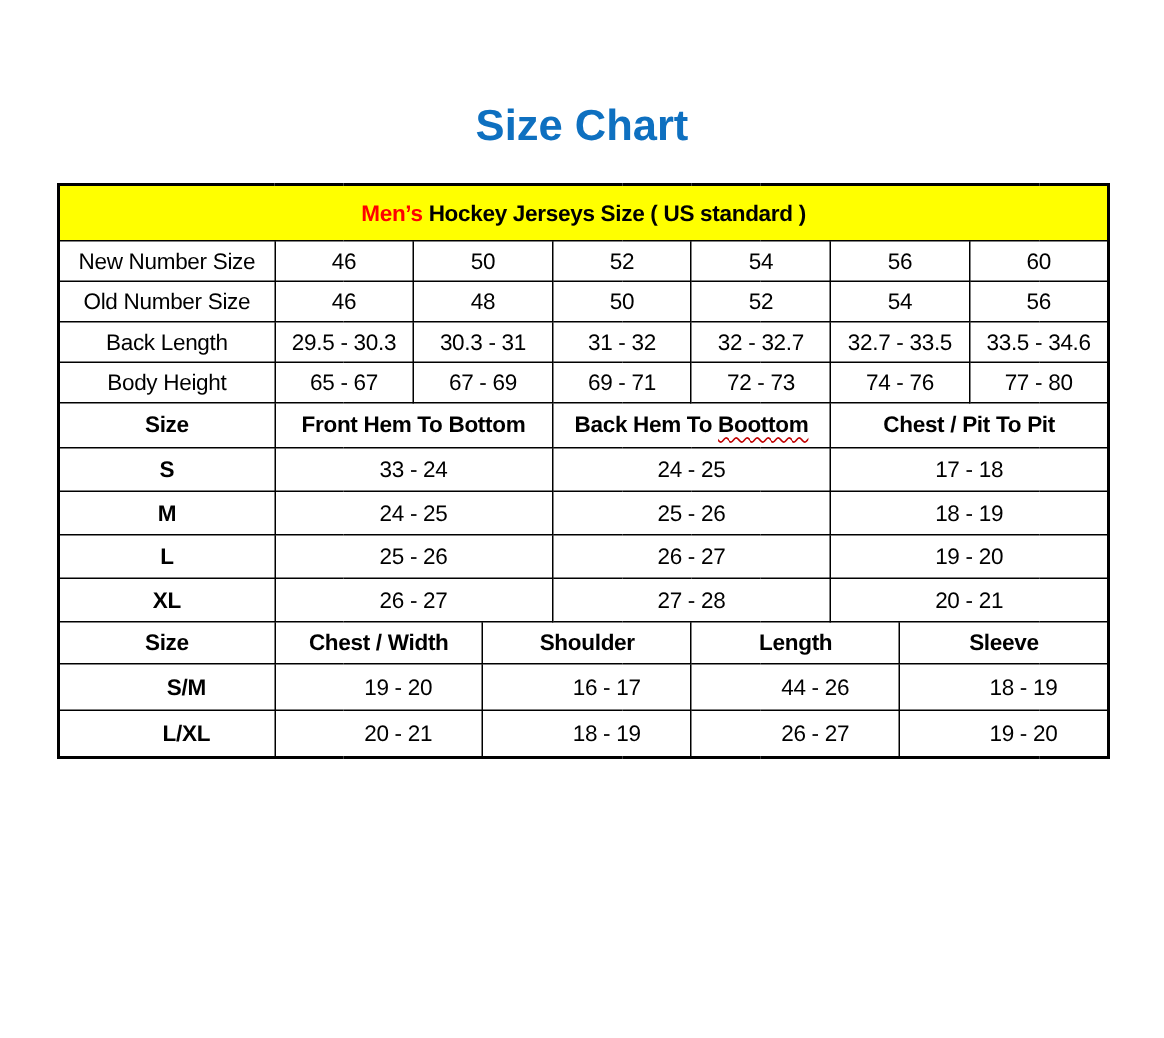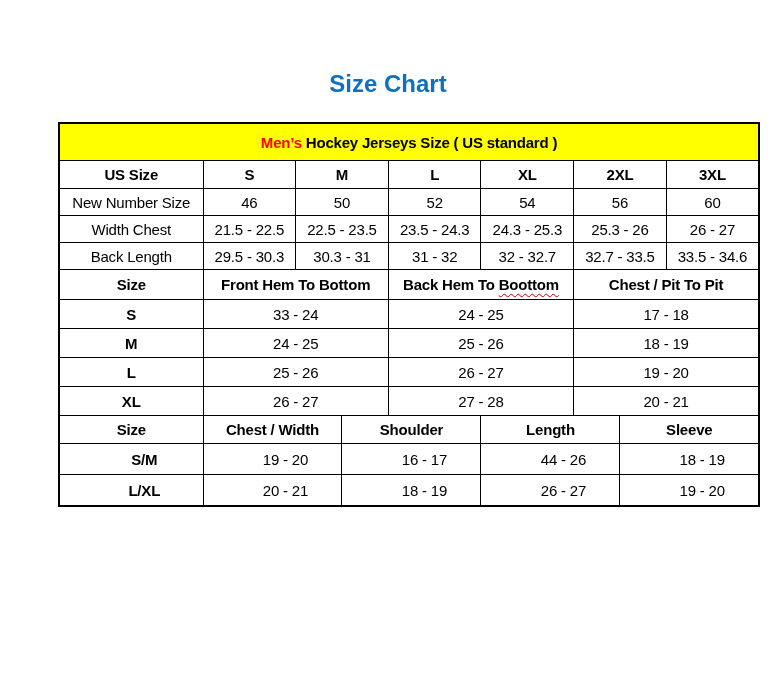--- a/index.html
+++ b/index.html
@@ -10,29 +10,29 @@
   body {
     width: 776px;
     height: 692px;
     font-family: "Liberation Sans", sans-serif;
     color: #000000;
     overflow: hidden;
   }
   .page-title {
     padding-top: 66px;
     text-align: center;
-    font-size: 24px;
+    font-size: 29px;
     line-height: 36px;
     font-weight: bold;
     color: #0e70c0;
     letter-spacing: 0px;
   }
   .chart-wrap {
     width: 700px;
-    margin: 20px 0 0 58px;
+    margin: 20px 0 0 38px;
   }
   table.size-chart {
     border-collapse: collapse;
     table-layout: fixed;
     width: 700px;
     border: 2px solid #000000;
   }
   table.size-chart td {
     border: 1.5px solid #000000;
     text-align: center;
@@ -76,55 +76,55 @@
 <div class="chart-wrap">
   <table class="size-chart">
     <colgroup>
       <col style="width:144px">
       <col span="12" style="width:46.33px">
     </colgroup>
     <tbody>
         <tr class="band-mens">
           <td colspan="13" class="band"><span class="hl">Men’s</span> <span>Hockey Jerseys Size ( US standard )</span></td>
         </tr>
-        <tr class="hdr-mens">
-          <td class="colhead">US Size</td>
-          <td colspan="2" class="colhead">S</td>
-          <td colspan="2" class="colhead">M</td>
-          <td colspan="2" class="colhead">L</td>
-          <td colspan="2" class="colhead">XL</td>
-          <td colspan="2" class="colhead">2XL</td>
-          <td colspan="2" class="colhead">3XL</td>
-        </tr>
         <tr class="row-mens">
           <td class="rowlabel">New Number Size</td>
           <td colspan="2">46</td>
           <td colspan="2">50</td>
           <td colspan="2">52</td>
           <td colspan="2">54</td>
           <td colspan="2">56</td>
           <td colspan="2">60</td>
         </tr>
         <tr class="row-mens">
-          <td class="rowlabel">Width Chest</td>
-          <td colspan="2">21.5 - 22.5</td>
-          <td colspan="2">22.5 - 23.5</td>
-          <td colspan="2">23.5 - 24.3</td>
-          <td colspan="2">24.3 - 25.3</td>
-          <td colspan="2">25.3 - 26</td>
-          <td colspan="2">26 - 27</td>
+          <td class="rowlabel">Old Number Size</td>
+          <td colspan="2">46</td>
+          <td colspan="2">48</td>
+          <td colspan="2">50</td>
+          <td colspan="2">52</td>
+          <td colspan="2">54</td>
+          <td colspan="2">56</td>
         </tr>
         <tr class="row-mens">
           <td class="rowlabel">Back Length</td>
           <td colspan="2">29.5 - 30.3</td>
           <td colspan="2">30.3 - 31</td>
           <td colspan="2">31 - 32</td>
           <td colspan="2">32 - 32.7</td>
           <td colspan="2">32.7 - 33.5</td>
           <td colspan="2">33.5 - 34.6</td>
+        </tr>
+        <tr class="row-mens">
+          <td class="rowlabel">Body Height</td>
+          <td colspan="2">65 - 67</td>
+          <td colspan="2">67 - 69</td>
+          <td colspan="2">69 - 71</td>
+          <td colspan="2">72 - 73</td>
+          <td colspan="2">74 - 76</td>
+          <td colspan="2">77 - 80</td>
         </tr>
         <tr class="hdr-womens">
           <td class="colhead">Size</td>
           <td colspan="4" class="colhead">Front Hem To Bottom</td>
           <td colspan="4" class="colhead"><span>Back Hem To </span><span class="wavy">Boottom</span></td>
           <td colspan="4" class="colhead">Chest / Pit To Pit</td>
         </tr>
         <tr class="row-womens">
           <td class="rowlabel bold">S</td>
           <td colspan="4">33 - 24</td>

